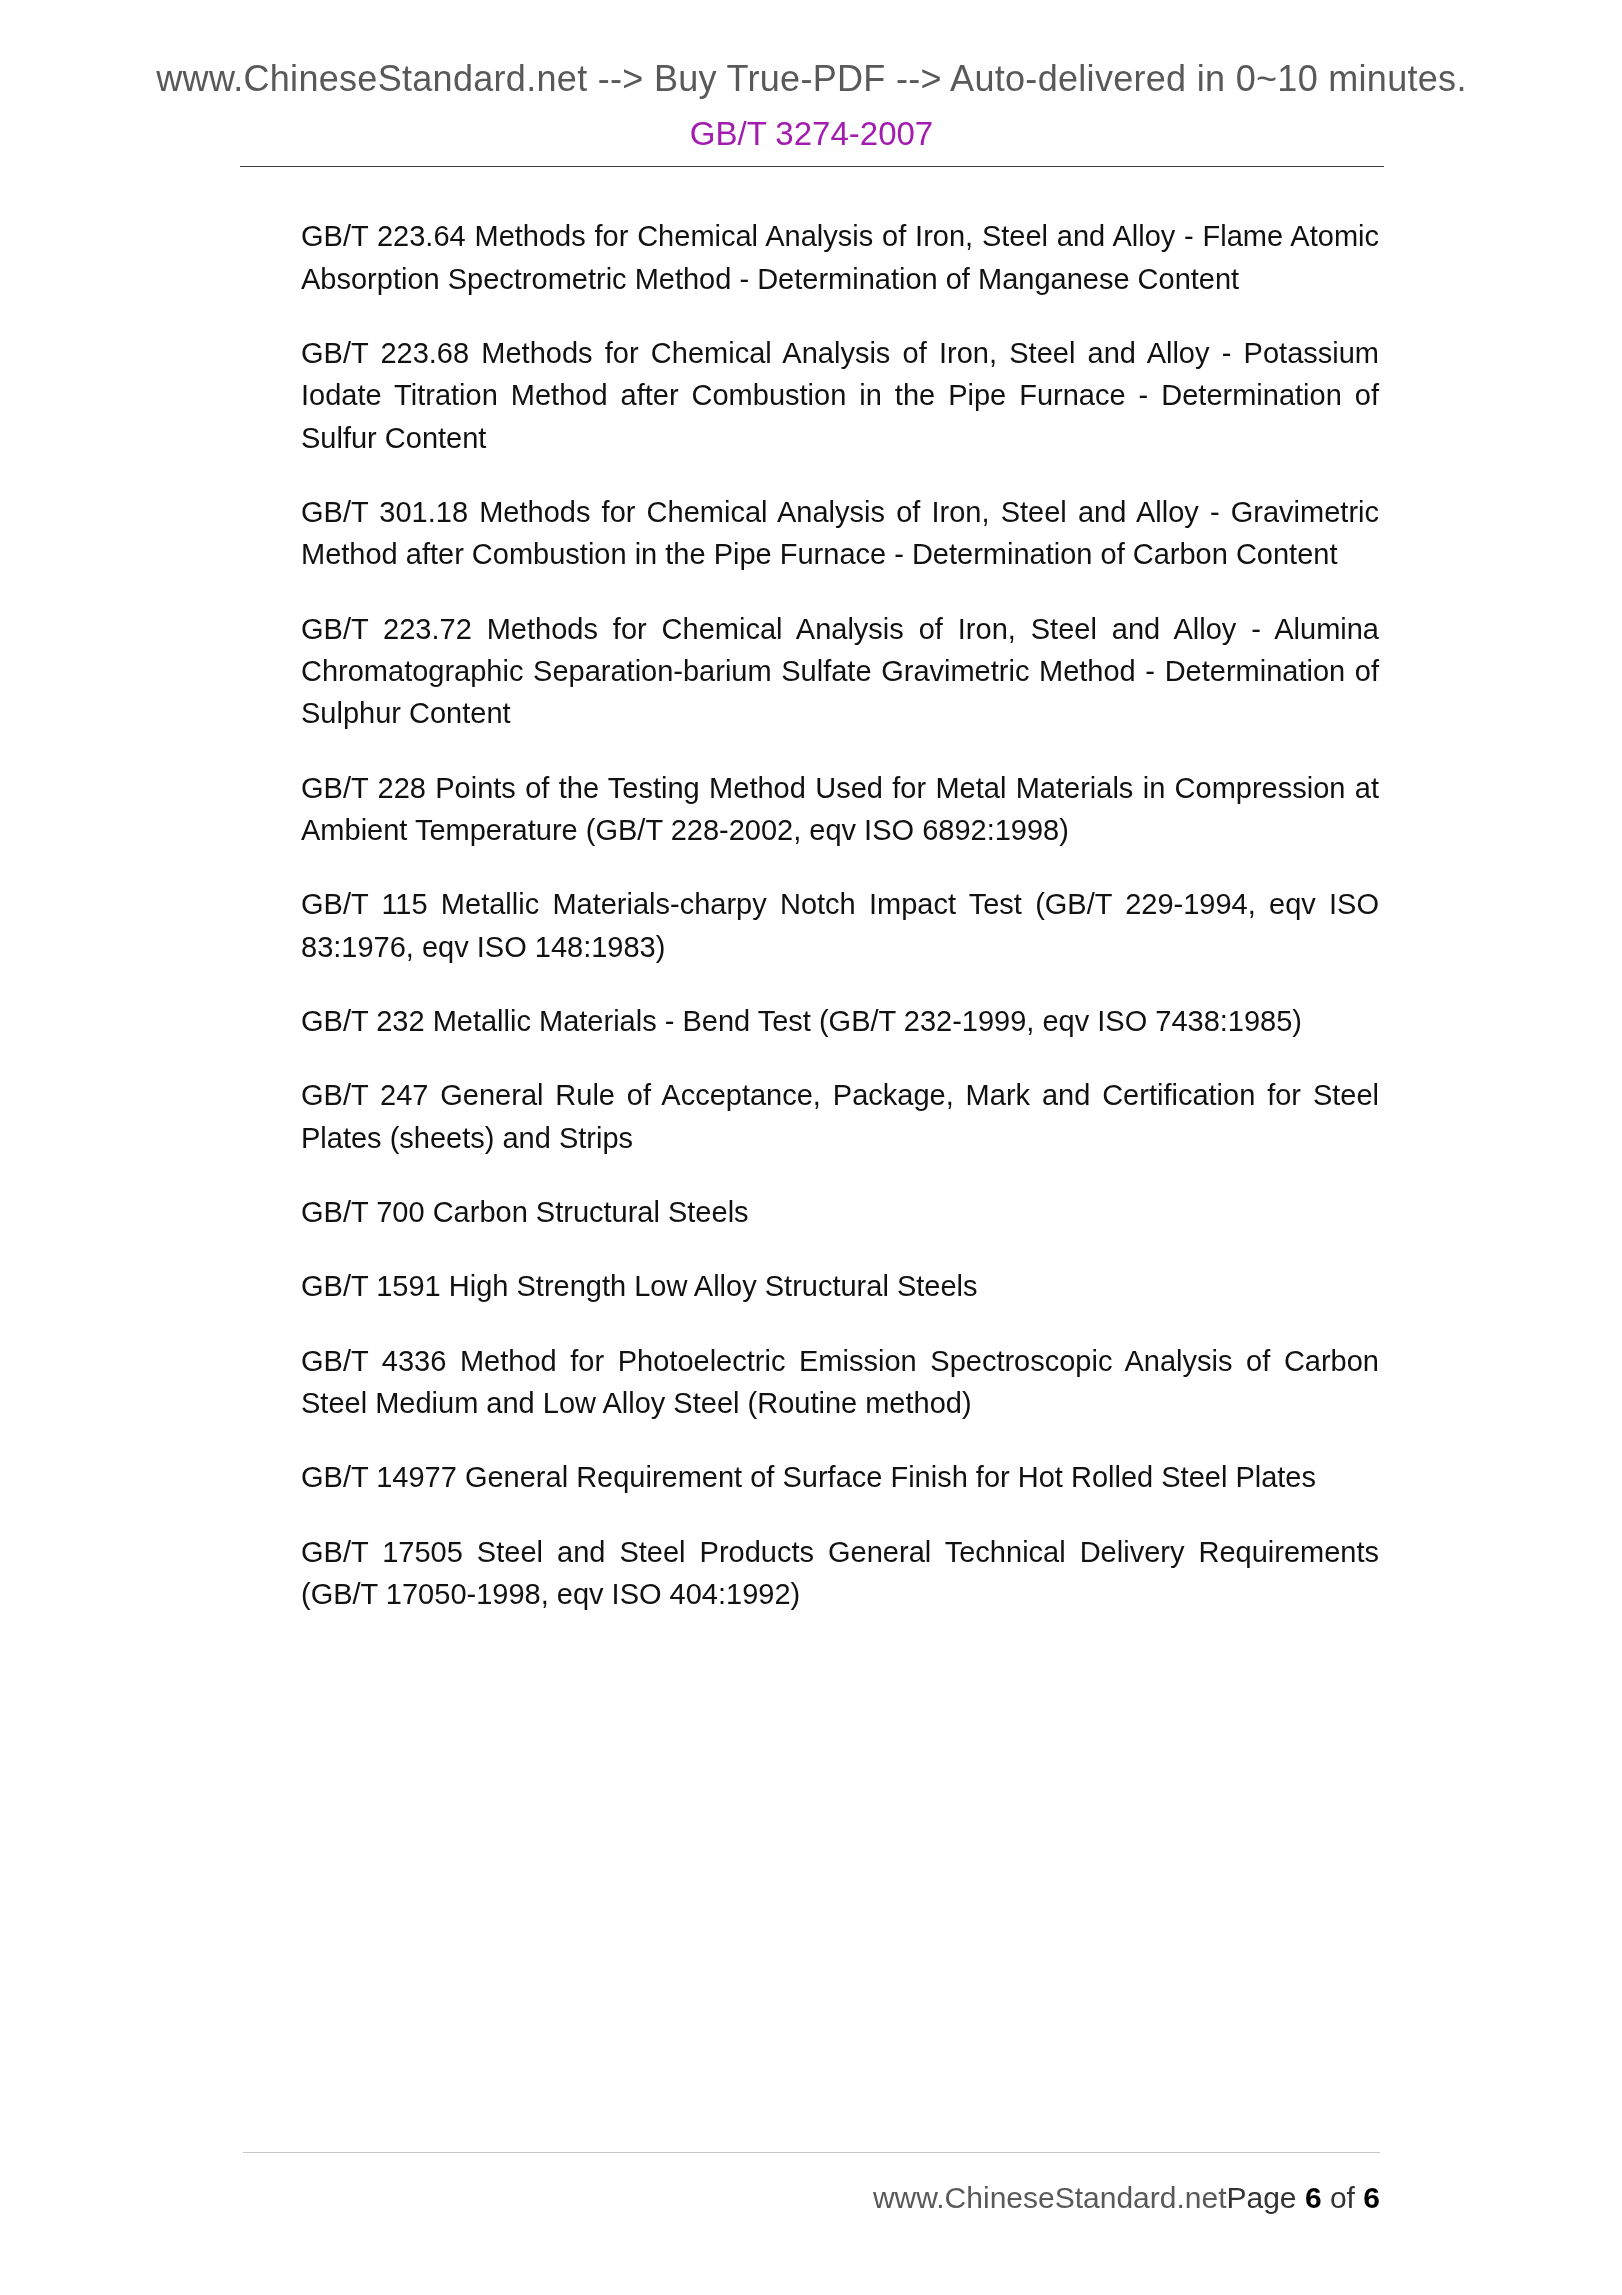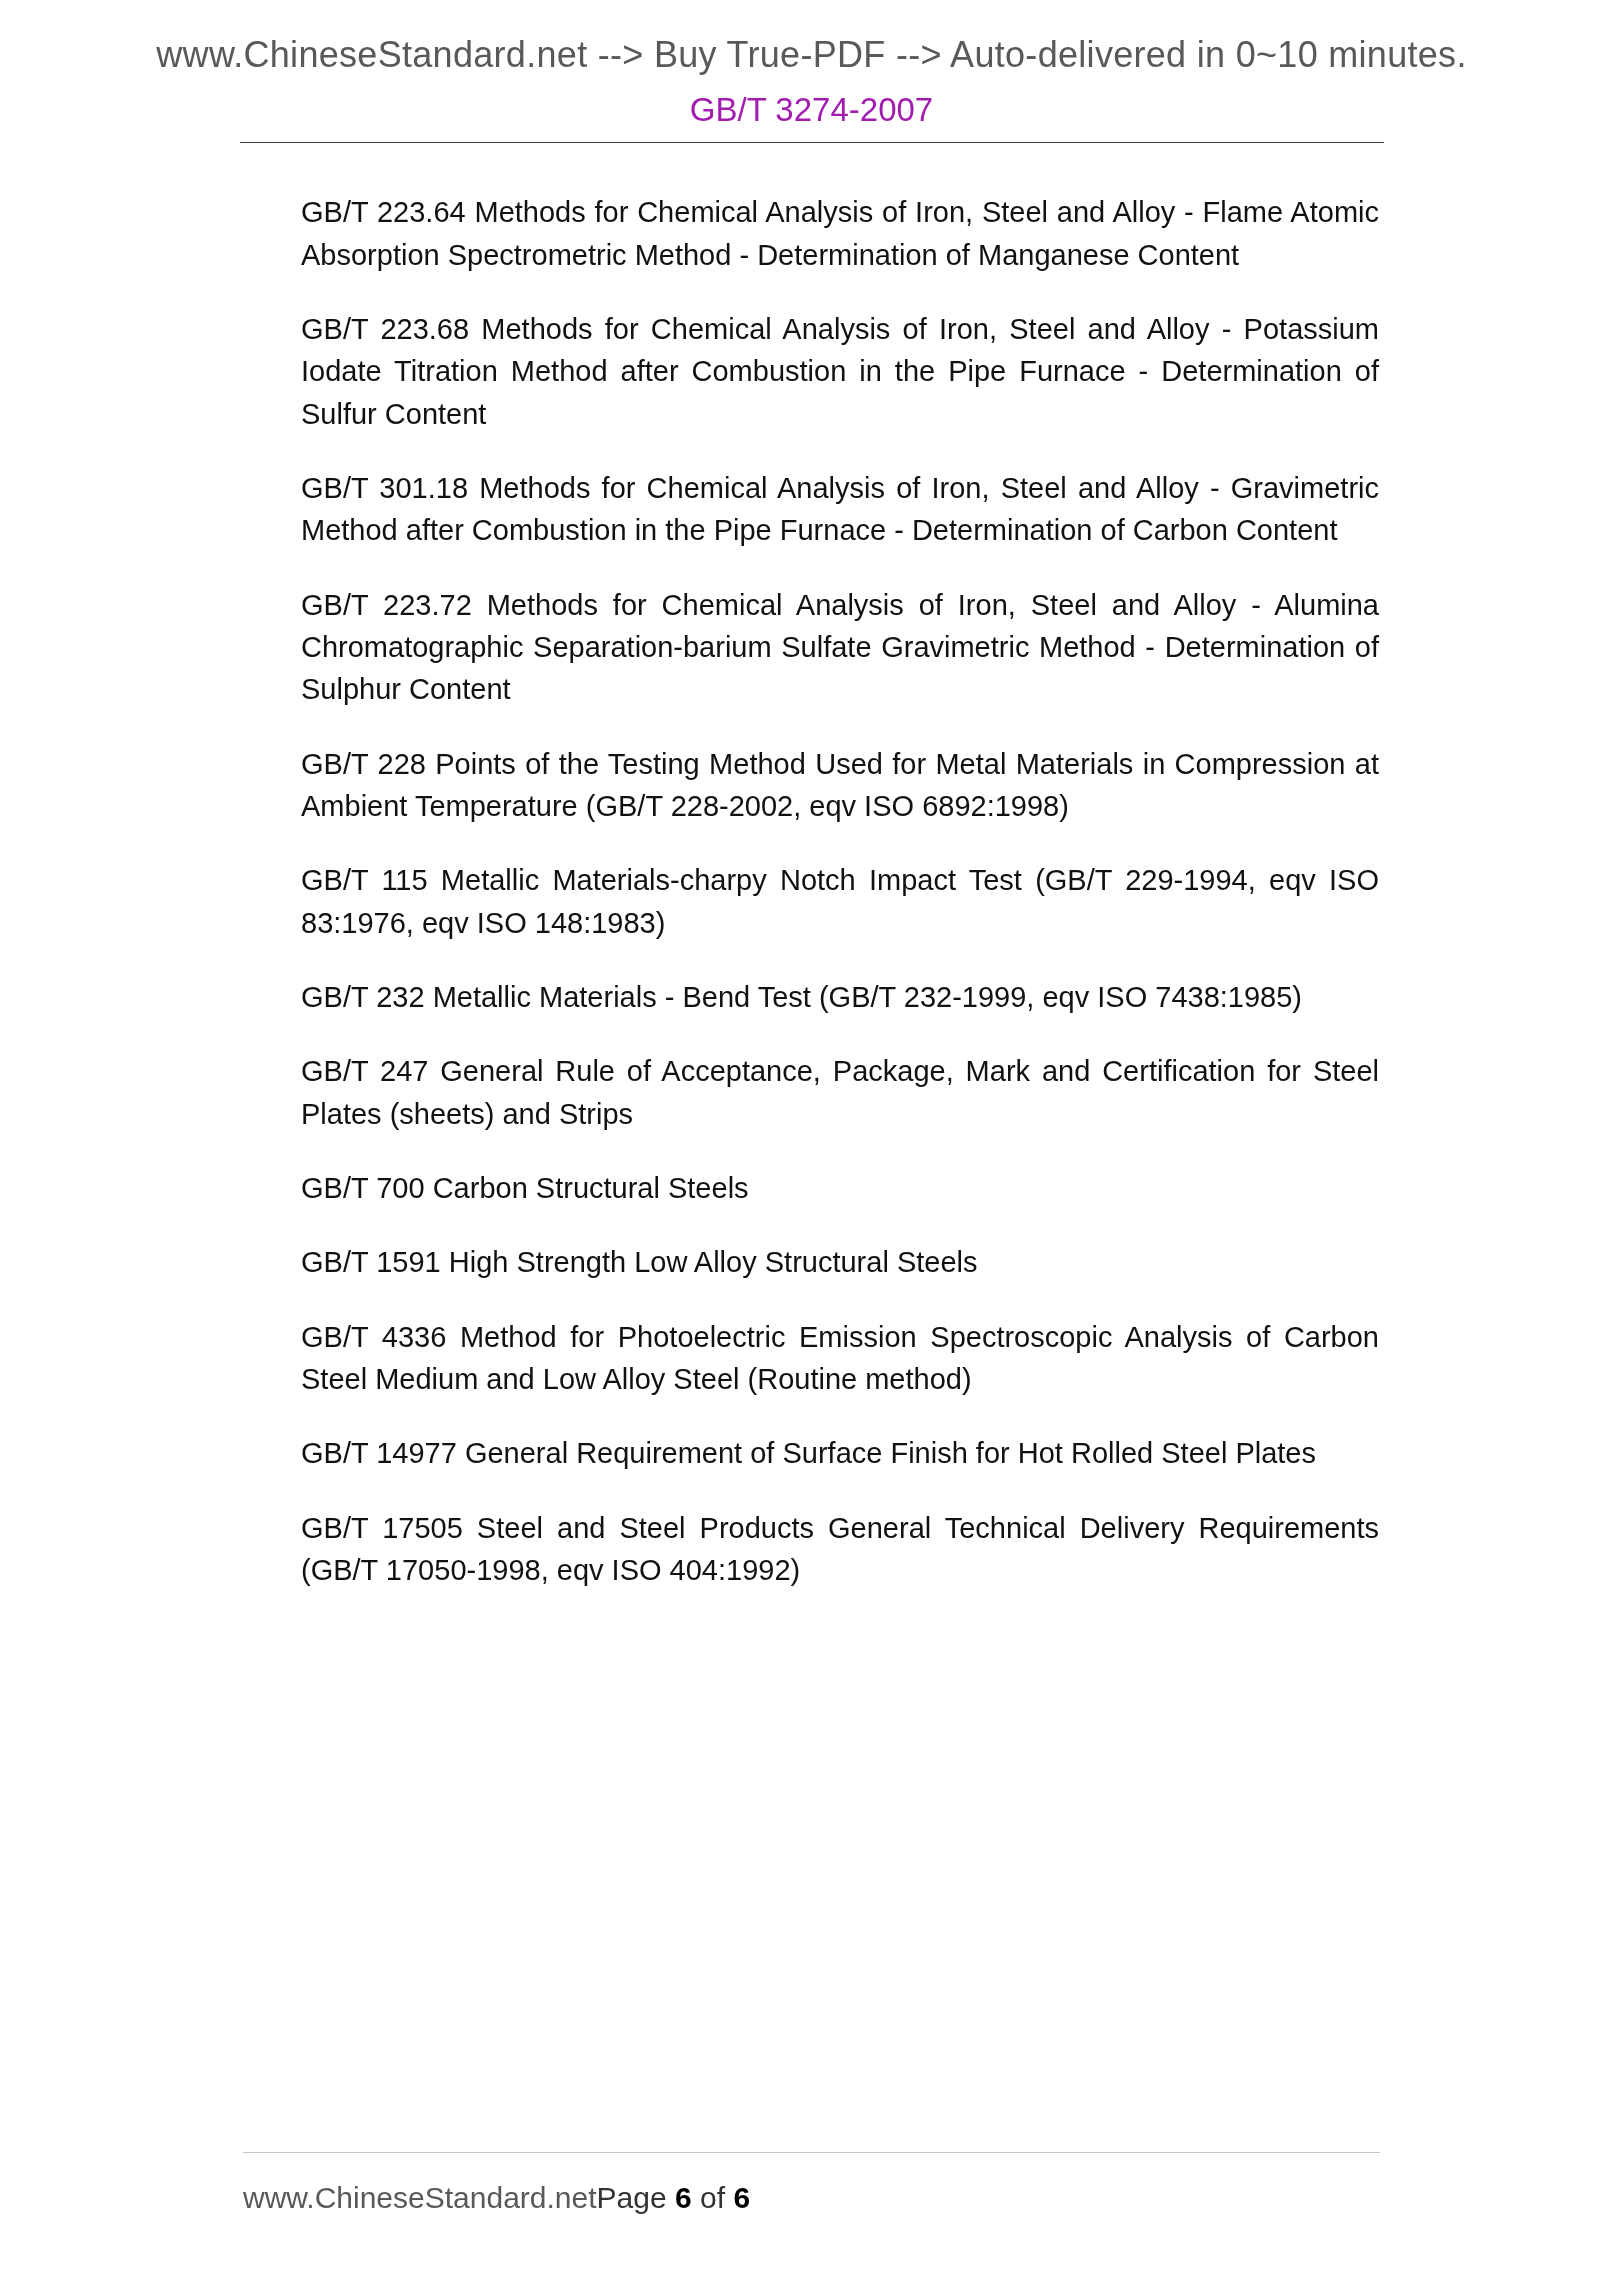--- a/index.html
+++ b/index.html
@@ -11,21 +11,21 @@
     font-family: "Liberation Sans", sans-serif;
   }
   .page {
     position: relative;
     width: 1623px;
     height: 2295px;
     background: #ffffff;
     overflow: hidden;
   }
   .header {
-    padding-top: 34px;
+    padding-top: 58px;
     text-align: center;
   }
   .promo {
     font-size: 36px;
     color: #595959;
     letter-spacing: 0.3px;
   }
   .docnum {
     font-size: 33px;
     color: #a21caf;
@@ -55,21 +55,21 @@
     right: 243px;
     bottom: 80px;
   }
   .footer-rule {
     border-top: 1.7px solid #c6c6c6;
     margin-bottom: 28px;
     height: 0;
   }
   .footer-row {
     display: flex;
-    justify-content: flex-start;
+    justify-content: flex-end;
     align-items: baseline;
   }
   .footer-site {
     font-size: 30px;
     color: #595959;
   }
   .footer-page {
     font-size: 30px;
     color: #333333;
   }

